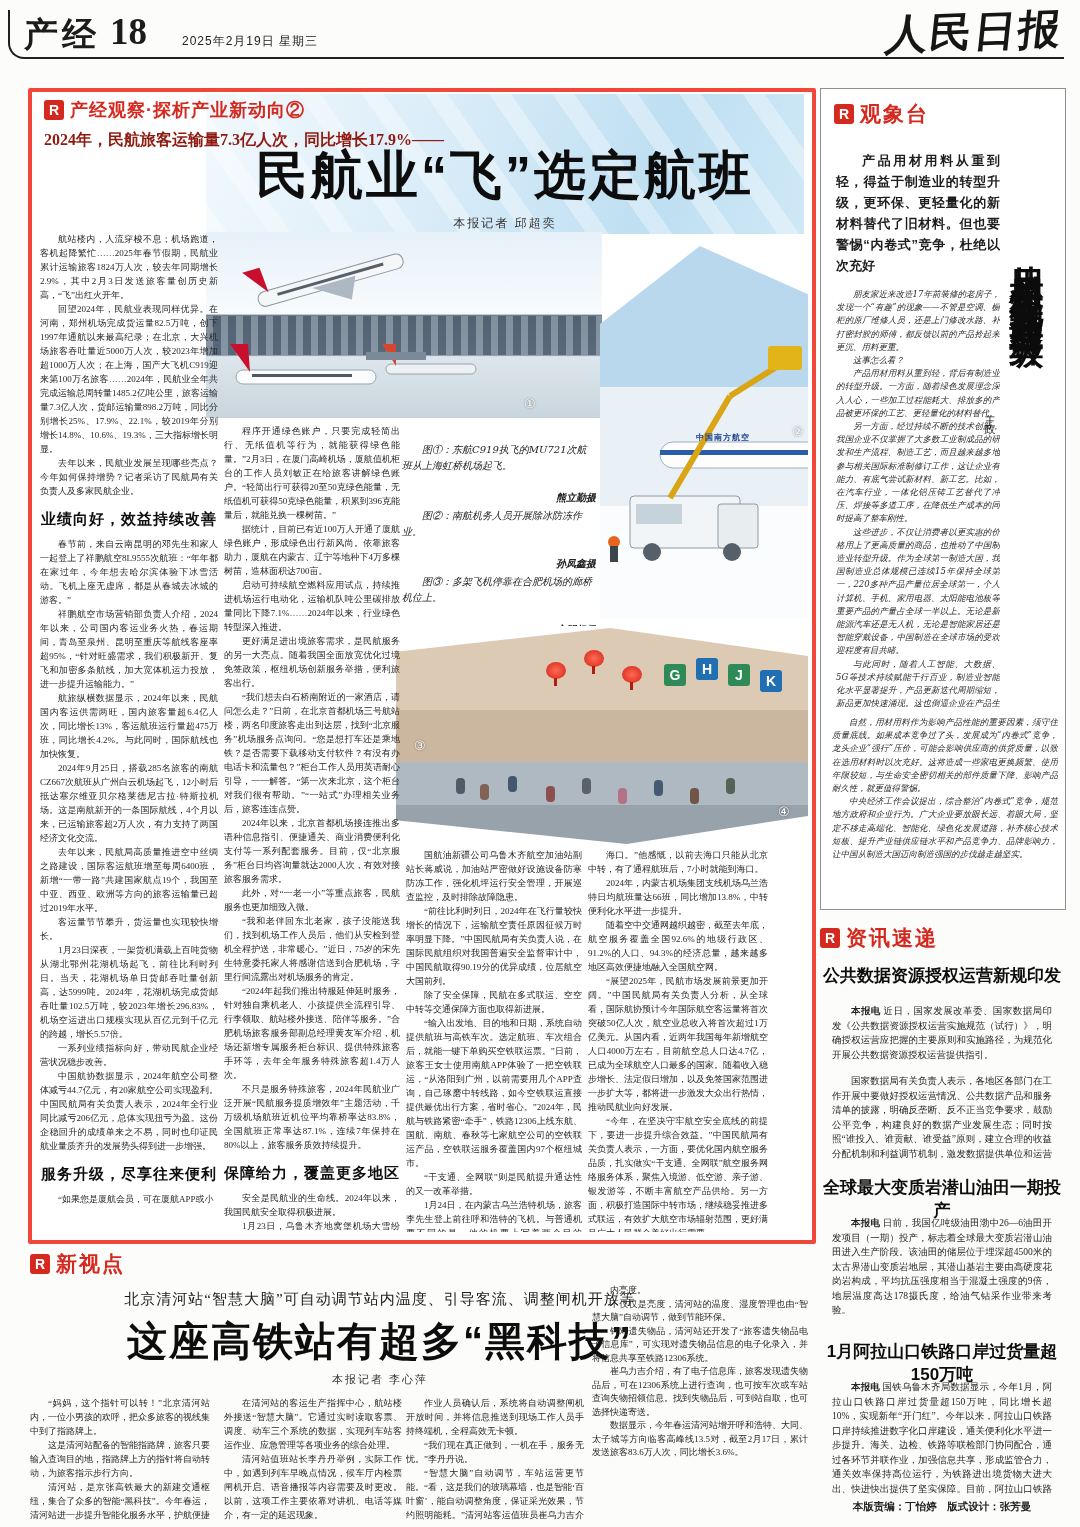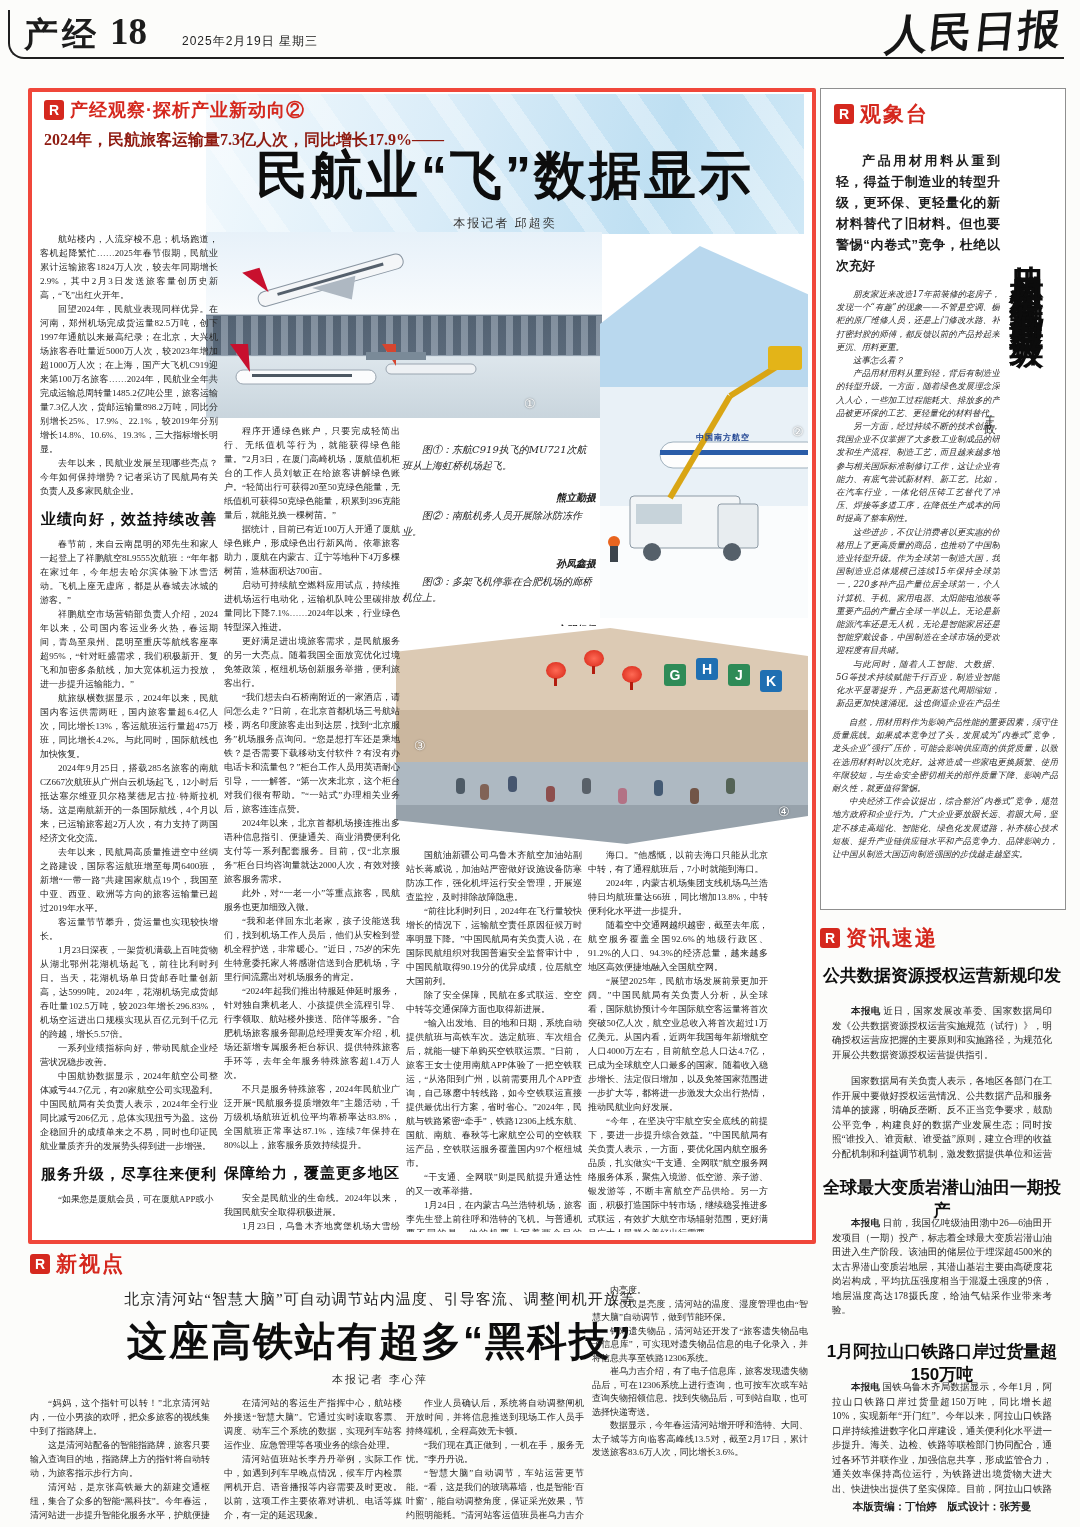--- a/index.html
+++ b/index.html
@@ -114,21 +114,21 @@
   <div class="abs masthead">人民日报</div>
 
   <div class="abs red-box"></div>
   <div class="abs blue-bg"></div>
 
   <div class="abs col-label">
     <span class="r-badge">R</span>
     <span class="t">产经观察·探析产业新动向②</span>
   </div>
   <div class="abs kicker">2024年，民航旅客运输量7.3亿人次，同比增长17.9%——</div>
-  <div class="abs headline">民航业“飞”数据显示</div>
+  <div class="abs headline">民航业“飞”选定航班</div>
   <div class="abs byline">本报记者 邱超奕</div>
 
   <div class="abs photo ph-planes">
     <div class="windows"></div>
     <svg width="396" height="186" style="position:absolute;inset:0">
       <g transform="rotate(-16 120 50)">
         <rect x="50" y="42" width="150" height="15" rx="7" fill="#f4f6f8" stroke="#8a96a2"></rect>
         <polygon points="62,44 42,18 60,18" fill="#c8102e"></polygon>
         <polygon points="105,52 140,74 150,52" fill="#aeb8c2"></polygon>
         <rect x="70" y="47" width="110" height="3" fill="#55606c"></rect>

